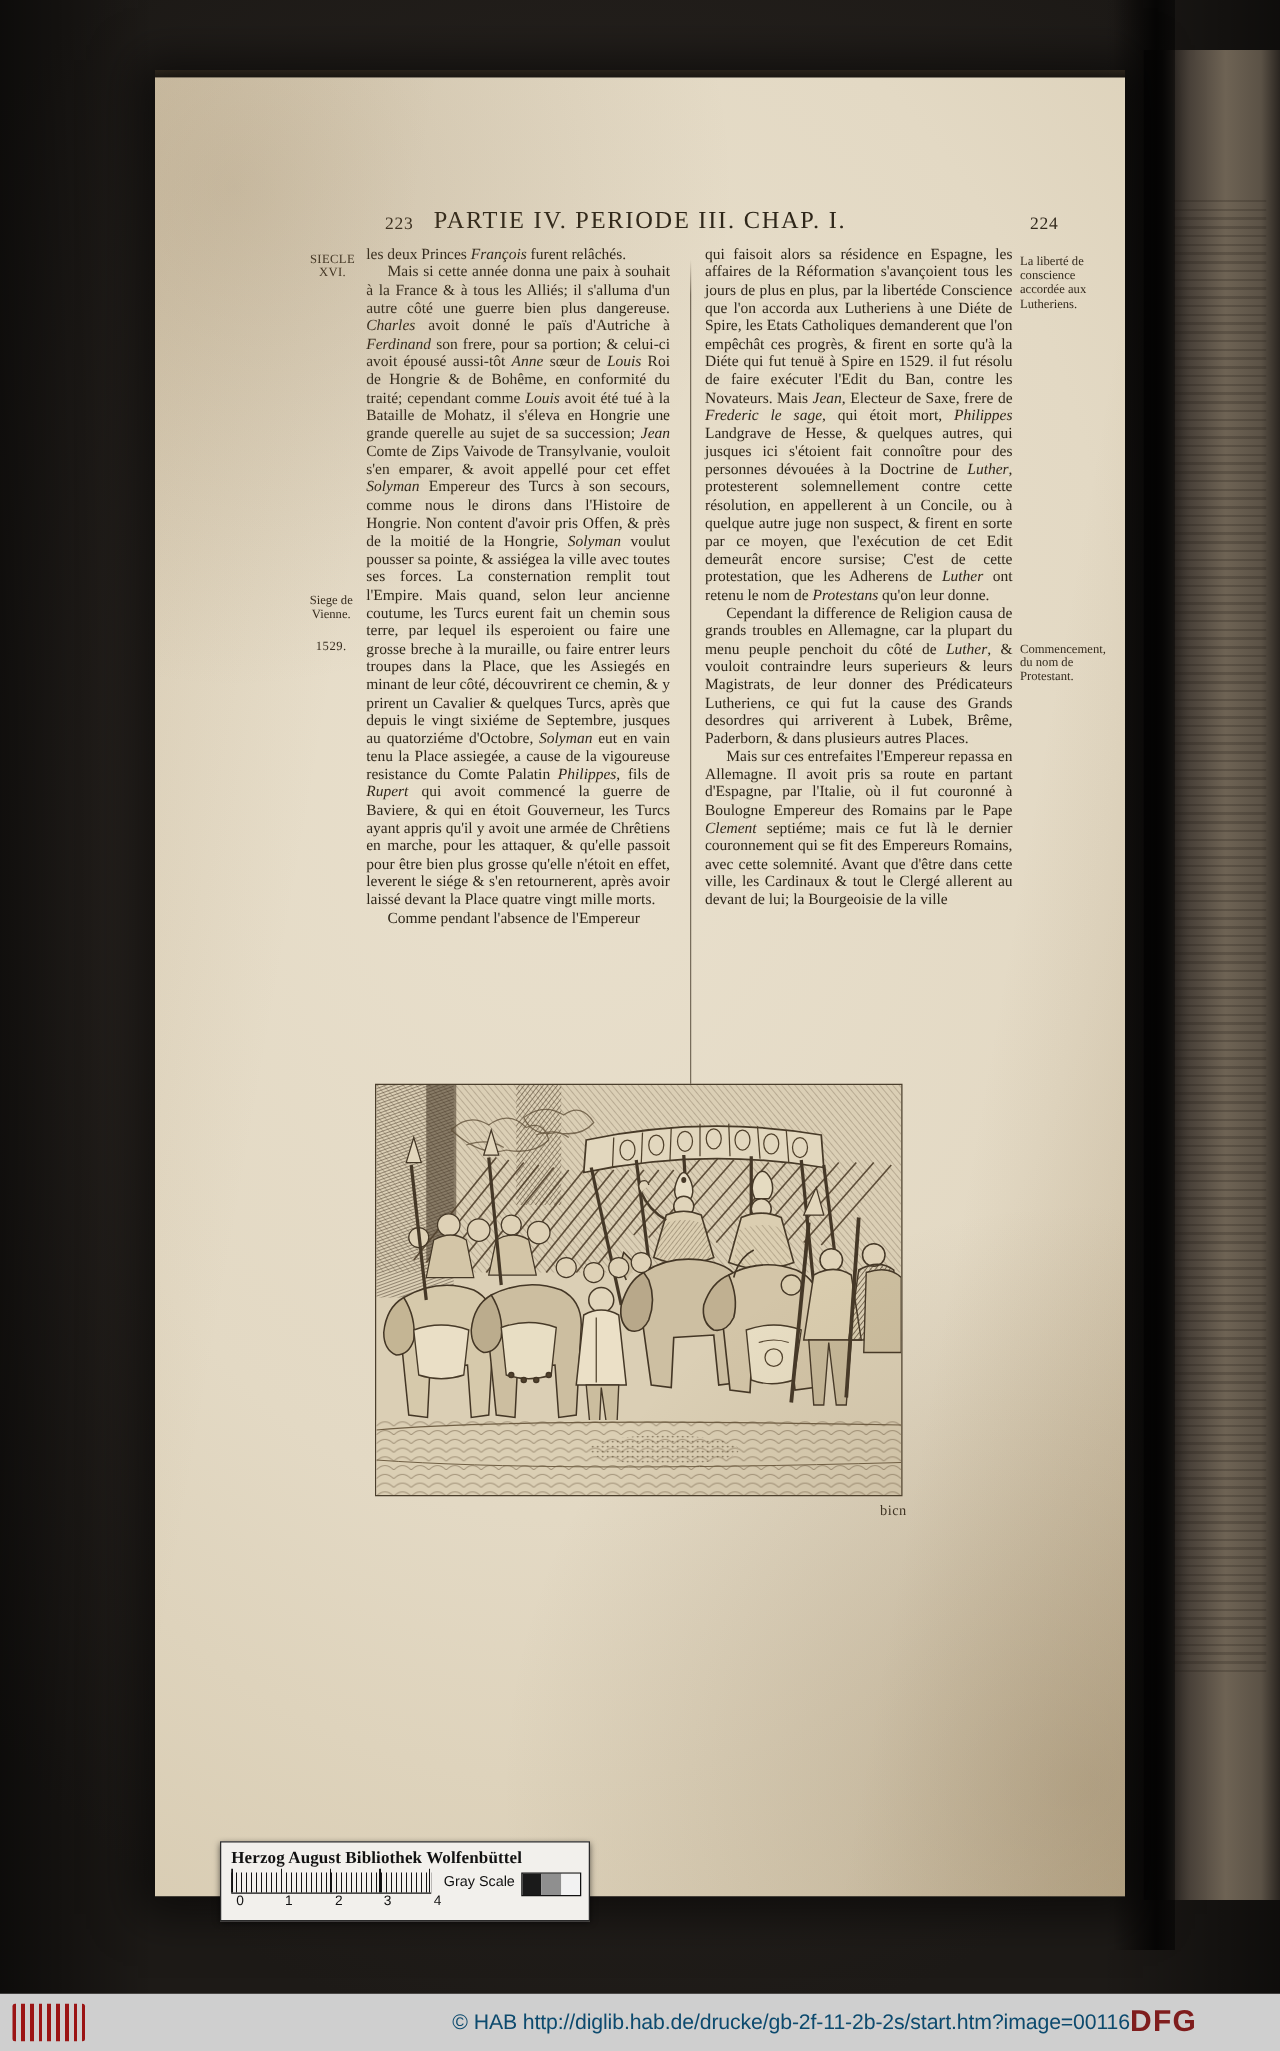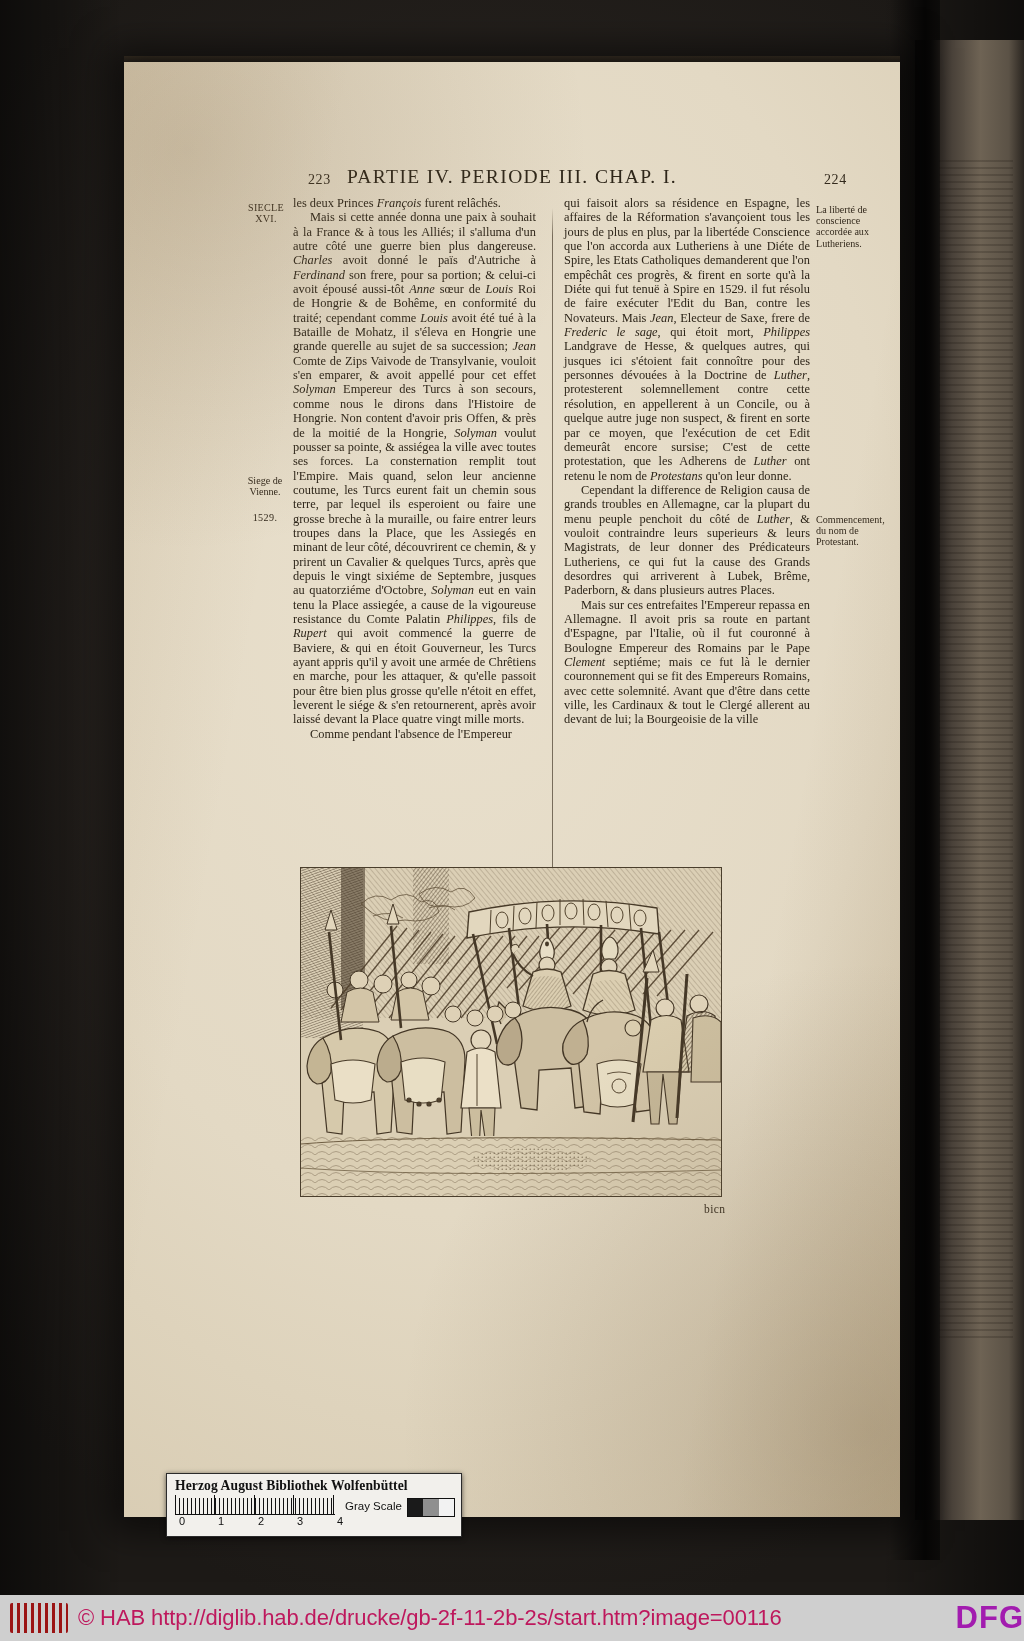--- a/index.html
+++ b/index.html
@@ -121,21 +121,21 @@
     overflow:hidden;
   }
   .plate svg{ display:block; width:100%; height:100%; }
   .plate-sig{
     position:absolute; left:580px; top:1141px;
     font-size:11.5px; color:#3a3022; letter-spacing:.4px;
   }
 
   
   .target-card{
-    position:absolute; left:166px; top:1473px; width:294px; height:62px;
+    position:absolute; left:176px; top:1473px; width:294px; height:62px;
     background:#f2f0ec; border:1px solid #2b2b2b;
     box-shadow:0 1px 5px rgba(0,0,0,.6);
   }
   .target-title{
     position:absolute; left:8px; top:4px;
     font-family:"Liberation Serif", serif; font-weight:bold;
     font-size:13.6px; color:#111; letter-spacing:.1px; white-space:nowrap;
   }
   .ruler{
     position:absolute; left:8px; top:24px; width:160px; height:16px;
@@ -172,29 +172,29 @@
   .footer-barcode{
     width:78px; height:46px; position:relative; flex:0 0 78px;
   }
   .footer-barcode .bc{
     position:absolute; left:10px; top:8px; width:58px; height:30px;
     background:
       repeating-linear-gradient(90deg, #9b1414 0px, #9b1414 3px, rgba(0,0,0,0) 3px, rgba(0,0,0,0) 7px);
     border-radius:2px;
   }
   .footer-url{
-    flex:1 1 auto; text-align:left;
+    flex:1 1 auto; text-align:right;
     font-family:"Liberation Sans", sans-serif;
-    font-size:22px; color:#be185d; letter-spacing:-.1px;
+    font-size:17px; color:#0c4a6e; letter-spacing:-.1px;
     white-space:nowrap;
   }
   .footer-dfg{
-    flex:0 0 120px; text-align:right;
+    flex:0 0 120px; text-align:left;
     font-family:"Liberation Sans", sans-serif; font-weight:bold;
-    font-size:31px; color:#a21caf; letter-spacing:1px;
+    font-size:24px; color:#7f1d1d; letter-spacing:1px;
   }
 </style>
 </head>
 <body>
 
 <div class="scan-bg"></div>
 <div class="facing-page">
   <div class="fp-col"></div>
 </div>
 <div class="gutter-shadow"></div>

